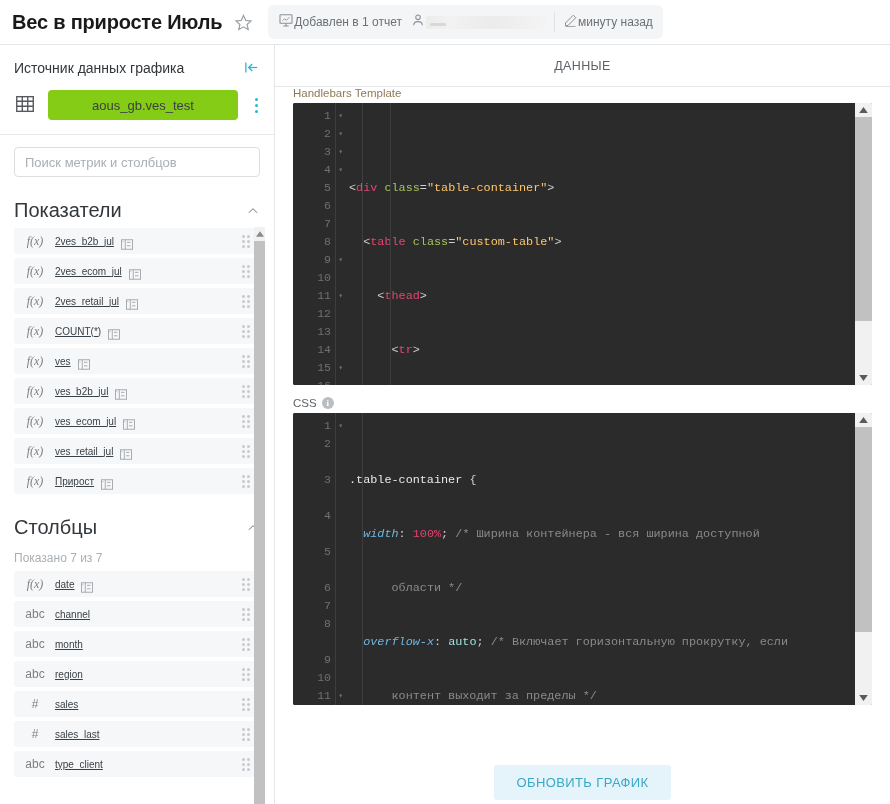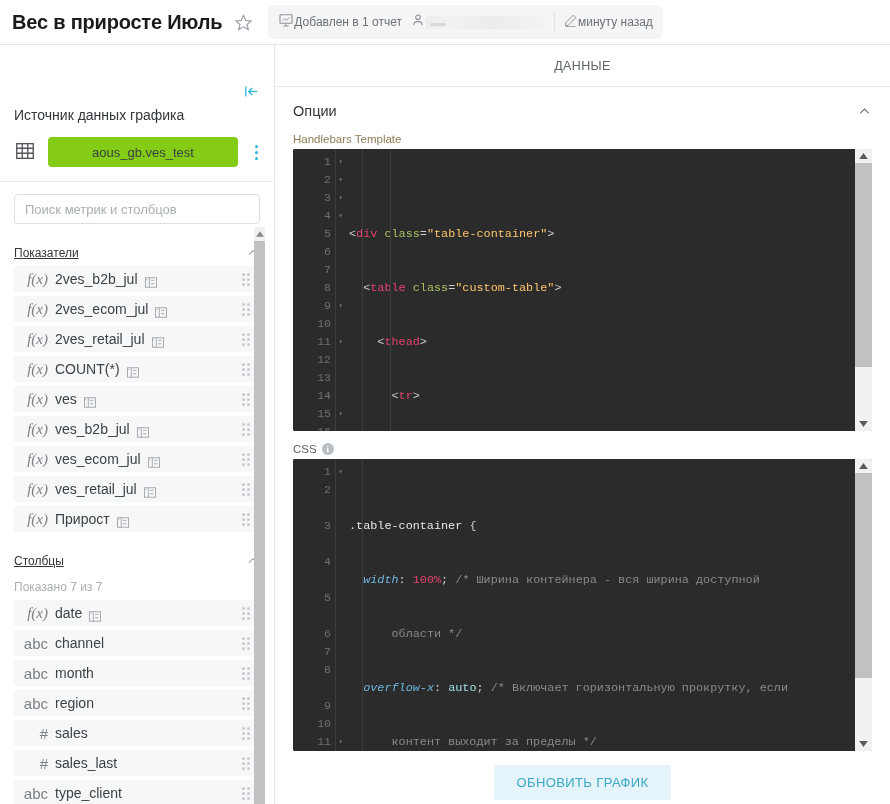--- a/index.html
+++ b/index.html
@@ -60,21 +60,21 @@
     background: #fff;
     border-right: 1px solid #e4e6e8;
     display: flex; flex-direction: column;
     position: relative;
     overflow: hidden;
   }
   .sb-head {
     display: flex; align-items: center; justify-content: space-between;
     padding: 14px 14px 10px 14px;
   }
-  .sb-head-title { font-size: 14px; color: #32373c; margin-top: 48px; }
+  .sb-head-title { font-size: 14px; color: #32373c; }
   .collapse-icon { cursor: pointer; display:flex; }
 
   .source-row {
     display: flex; align-items: center; gap: 10px;
     padding: 4px 10px 14px 14px;
     border-bottom: 1px solid #e8eaec;
   }
   .grid-icon { width: 24px; height: 24px; flex: none; }
   .source-chip {
     flex: 1;
@@ -98,38 +98,38 @@
     padding: 0 10px; font-size: 13px; color: #33383c;
     font-family: "Liberation Sans", sans-serif;
     outline: none; background:#fff;
   }
   .search-input::placeholder { color: #a9afb4; }
 
   .section-head {
     display: flex; align-items: center; justify-content: space-between;
     padding: 14px 14px 6px 14px;
   }
-  .section-title { font-size: 12px; color: #32373c; text-decoration: underline; }
+  .section-title { font-size: 20px; color: #32373c; }
   .chev { cursor: pointer; display:flex; }
   .shown-count { font-size: 12px; color: #a9afb4; padding: 6px 14px 6px 14px; }
 
   .field-list { padding: 0 14px; }
   .field-row {
     display: flex; align-items: center;
     height: 26px; margin-bottom: 4px;
     background: #f6f7f8; border-radius: 3px;
     padding: 0 8px; gap: 7px;
     cursor: pointer;
   }
   .ftype {
-    font-size: 15px; color: #7b8085; width: 26px; flex: none; text-align: right;
+    font-size: 12px; color: #7b8085; width: 26px; flex: none; text-align: center;
     font-family: "Liberation Serif", serif; font-style: italic;
   }
   .ftype.abc, .ftype.hash { font-family: "Liberation Sans", sans-serif; font-style: normal; }
-  .fname { font-size: 14px; color: #3b4247; white-space: nowrap; }
+  .fname { font-size: 10px; color: #3b4247; white-space: nowrap; text-decoration: underline; }
   .calc-badge { width: 12px; height: 11px; flex: none; }
   .drag-dots {
     margin-left: auto; width: 10px; height: 12px;
     display: grid; grid-template-columns: 3px 3px; grid-template-rows: 3px 3px 3px;
     gap: 2px; cursor: grab;
   }
   .drag-dots i { width: 3px; height: 3px; background: #c6cace; border-radius: 50%; display:block; }
 
   .sb-scroll-track {
     position: absolute; right: 9px; top: 182px; width: 11px; bottom: 1px;
@@ -632,28 +632,20 @@
     </div>
 
     <div class="right">
 
       <div class="tabs">
         <div class="tab">
           <span>ДАННЫЕ</span>
         </div>
       </div>
 
-      <div class="options-head">
-        <span class="options-title">Опции</span>
-        <span class="chev">
-          <svg width="15" height="15" viewBox="0 0 24 24" fill="none" stroke="#6c7277" stroke-width="1.7">
-              <path d="M5 15l7-7 7 7"></path>
-            </svg>
-        </span>
-      </div>
 
       <div class="editor-block">
         <div class="editor-label">
           <span>Handlebars Template</span>
         </div>
         <div class="code-editor hb">
           <div class="gutter">
             <div class="ln">1<span class="fold">▾</span></div>
             <div class="ln">2<span class="fold">▾</span></div>
             <div class="ln">3<span class="fold">▾</span></div>

